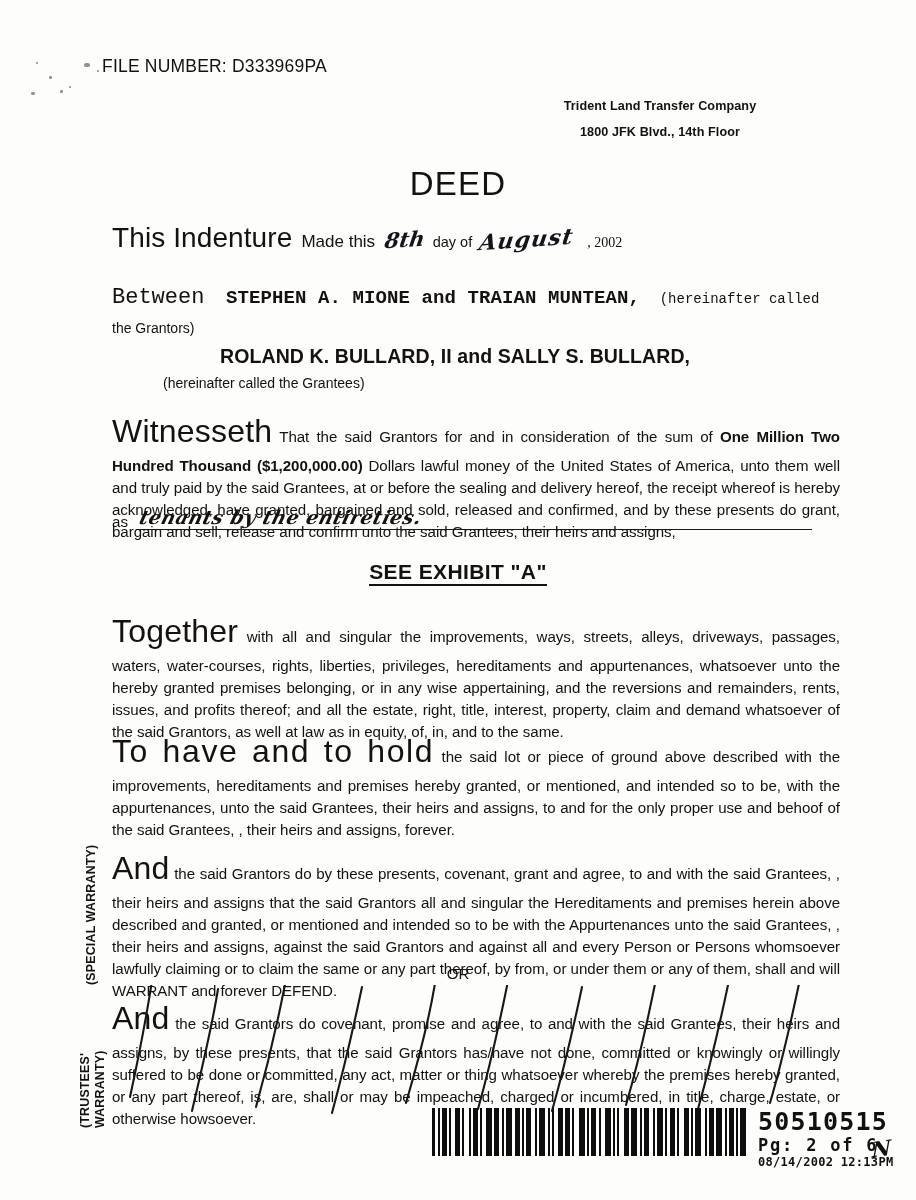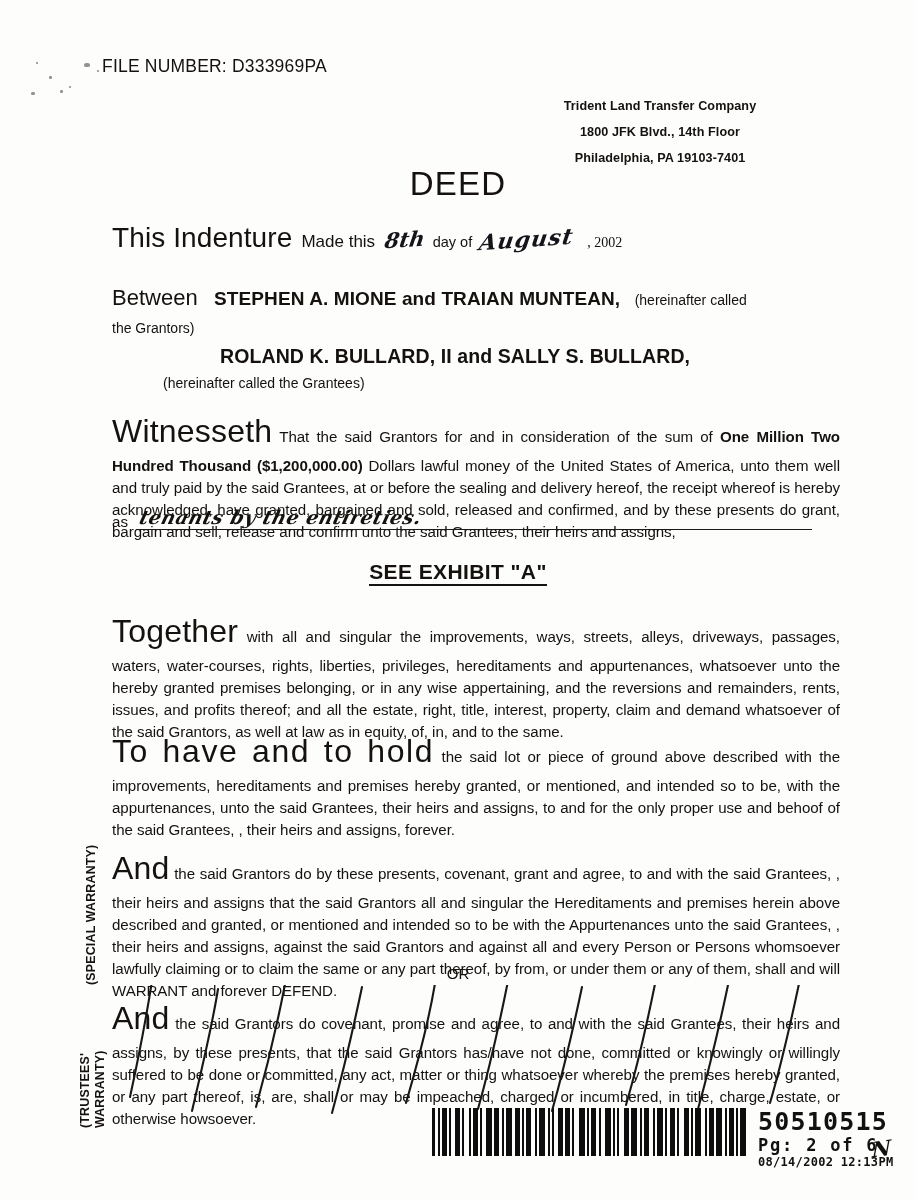--- a/index.html
+++ b/index.html
@@ -81,20 +81,21 @@
     display: inline-block;
   }
   .hand-day { font-size: 21px; margin: 0 2px 0 10px; }
   .hand-month { font-size: 22px; margin: 0 4px 0 8px; letter-spacing: 1px; }
 
   
   .between-row {
     position: absolute; left: 112px; top: 285px;
     width: 740px;
     white-space: nowrap;
+    font-family: Liberation Mono, monospace;
   }
   .between-row .big { font-size: 22px; }
   .between-row .names {
     font-size: 19px; font-weight: 700; margin-left: 12px; letter-spacing: .1px;
   }
   .between-row .paren { font-size: 14px; margin-left: 10px; }
   .grantors-tail {
     position: absolute; left: 112px; top: 320px;
     font-size: 14px;
   }
@@ -243,21 +244,20 @@
   <div class="speckle" style="left:31px; top:92px; width:4px; height:3px;"></div>
   <div class="speckle" style="left:97px; top:70px; width:2px; height:2px;"></div>
 
   <div class="file-block">
     <span class="ln">FILE NUMBER: D333969PA</span>
   </div>
 
   <div class="company-block">
     <span class="ln">Trident Land Transfer Company</span>
     <span class="ln">1800 JFK Blvd., 14th Floor</span>
-    <span class="ln">Philadelphia, PA  19103-7401</span>
   </div>
 
   <div class="deed-title">DEED</div>
 
   <div class="indenture">
     <span class="big">This Indenture</span>
     <span class="mid">Made this</span>
     <span class="hand hand-day">8th</span>
     <span class="sm">day of</span>
     <span class="hand hand-month">August</span>

